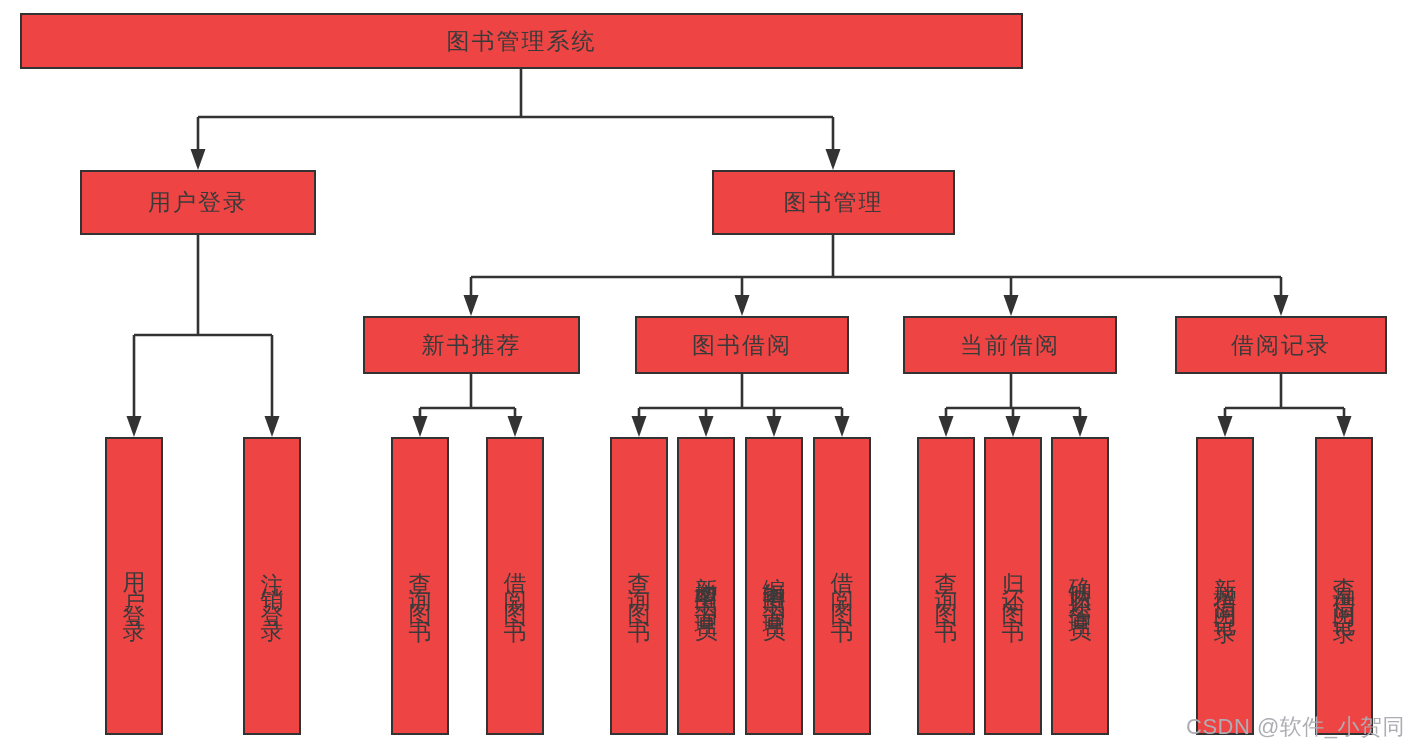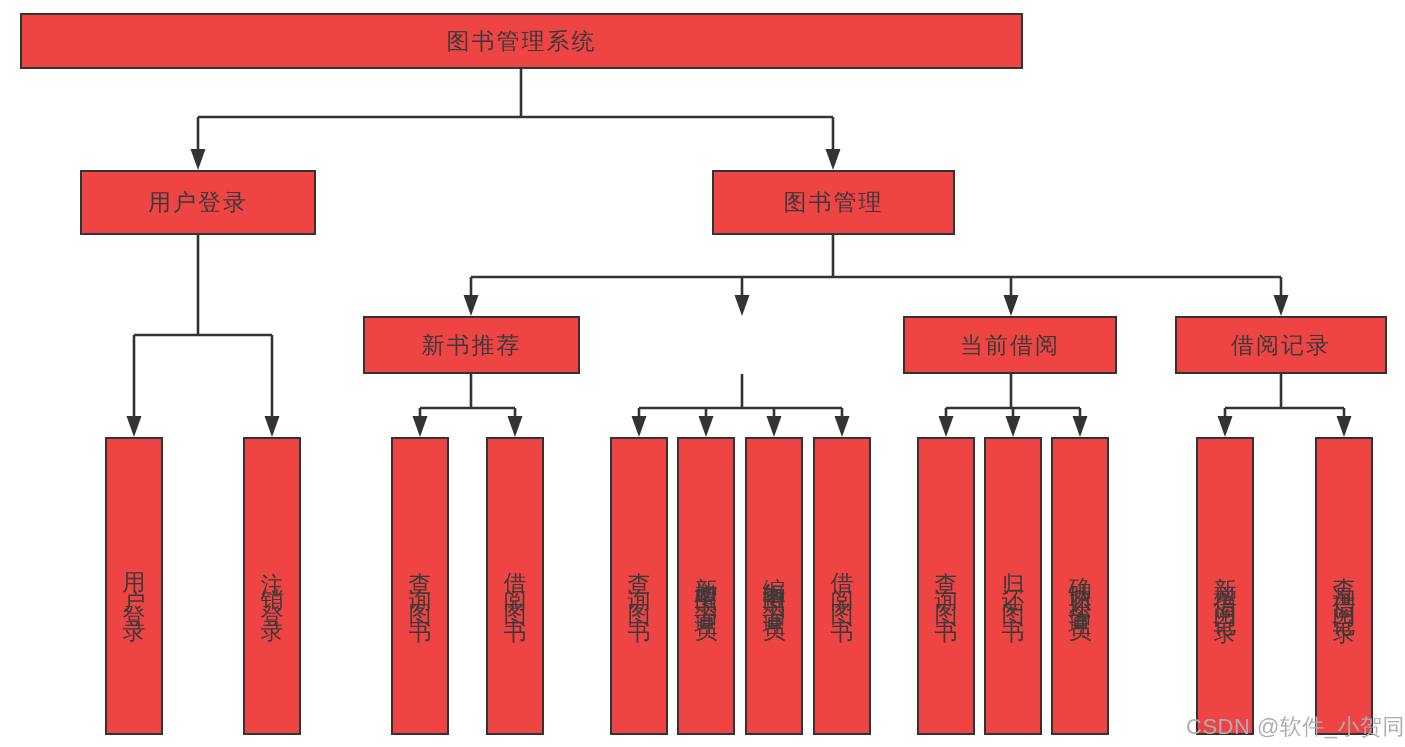--- a/index.html
+++ b/index.html
@@ -115,20 +115,23 @@
   <div class="box hbox l2" style="left:80px;width:236px;">
     <span>用户登录</span>
   </div>
   <div class="box hbox l3" style="left:363px;width:217px;">
     <span>新书推荐</span>
   </div>
 
   <div class="box hbox l2" style="left:712px;width:243px;">
     <span>图书管理</span>
   </div>
+  <div class="box hbox l3" style="left:635px;width:214px;">
+    <span>图书借阅</span>
+  </div>
   <div class="box hbox l3" style="left:903px;width:214px;">
     <span>当前借阅</span>
   </div>
   <div class="box hbox l3" style="left:1175px;width:212px;">
     <span>借阅记录</span>
   </div>
 
   <div class="box vbox" style="left:105px;">
     <span class="vtext ls-short">用户登录</span>
   </div>

